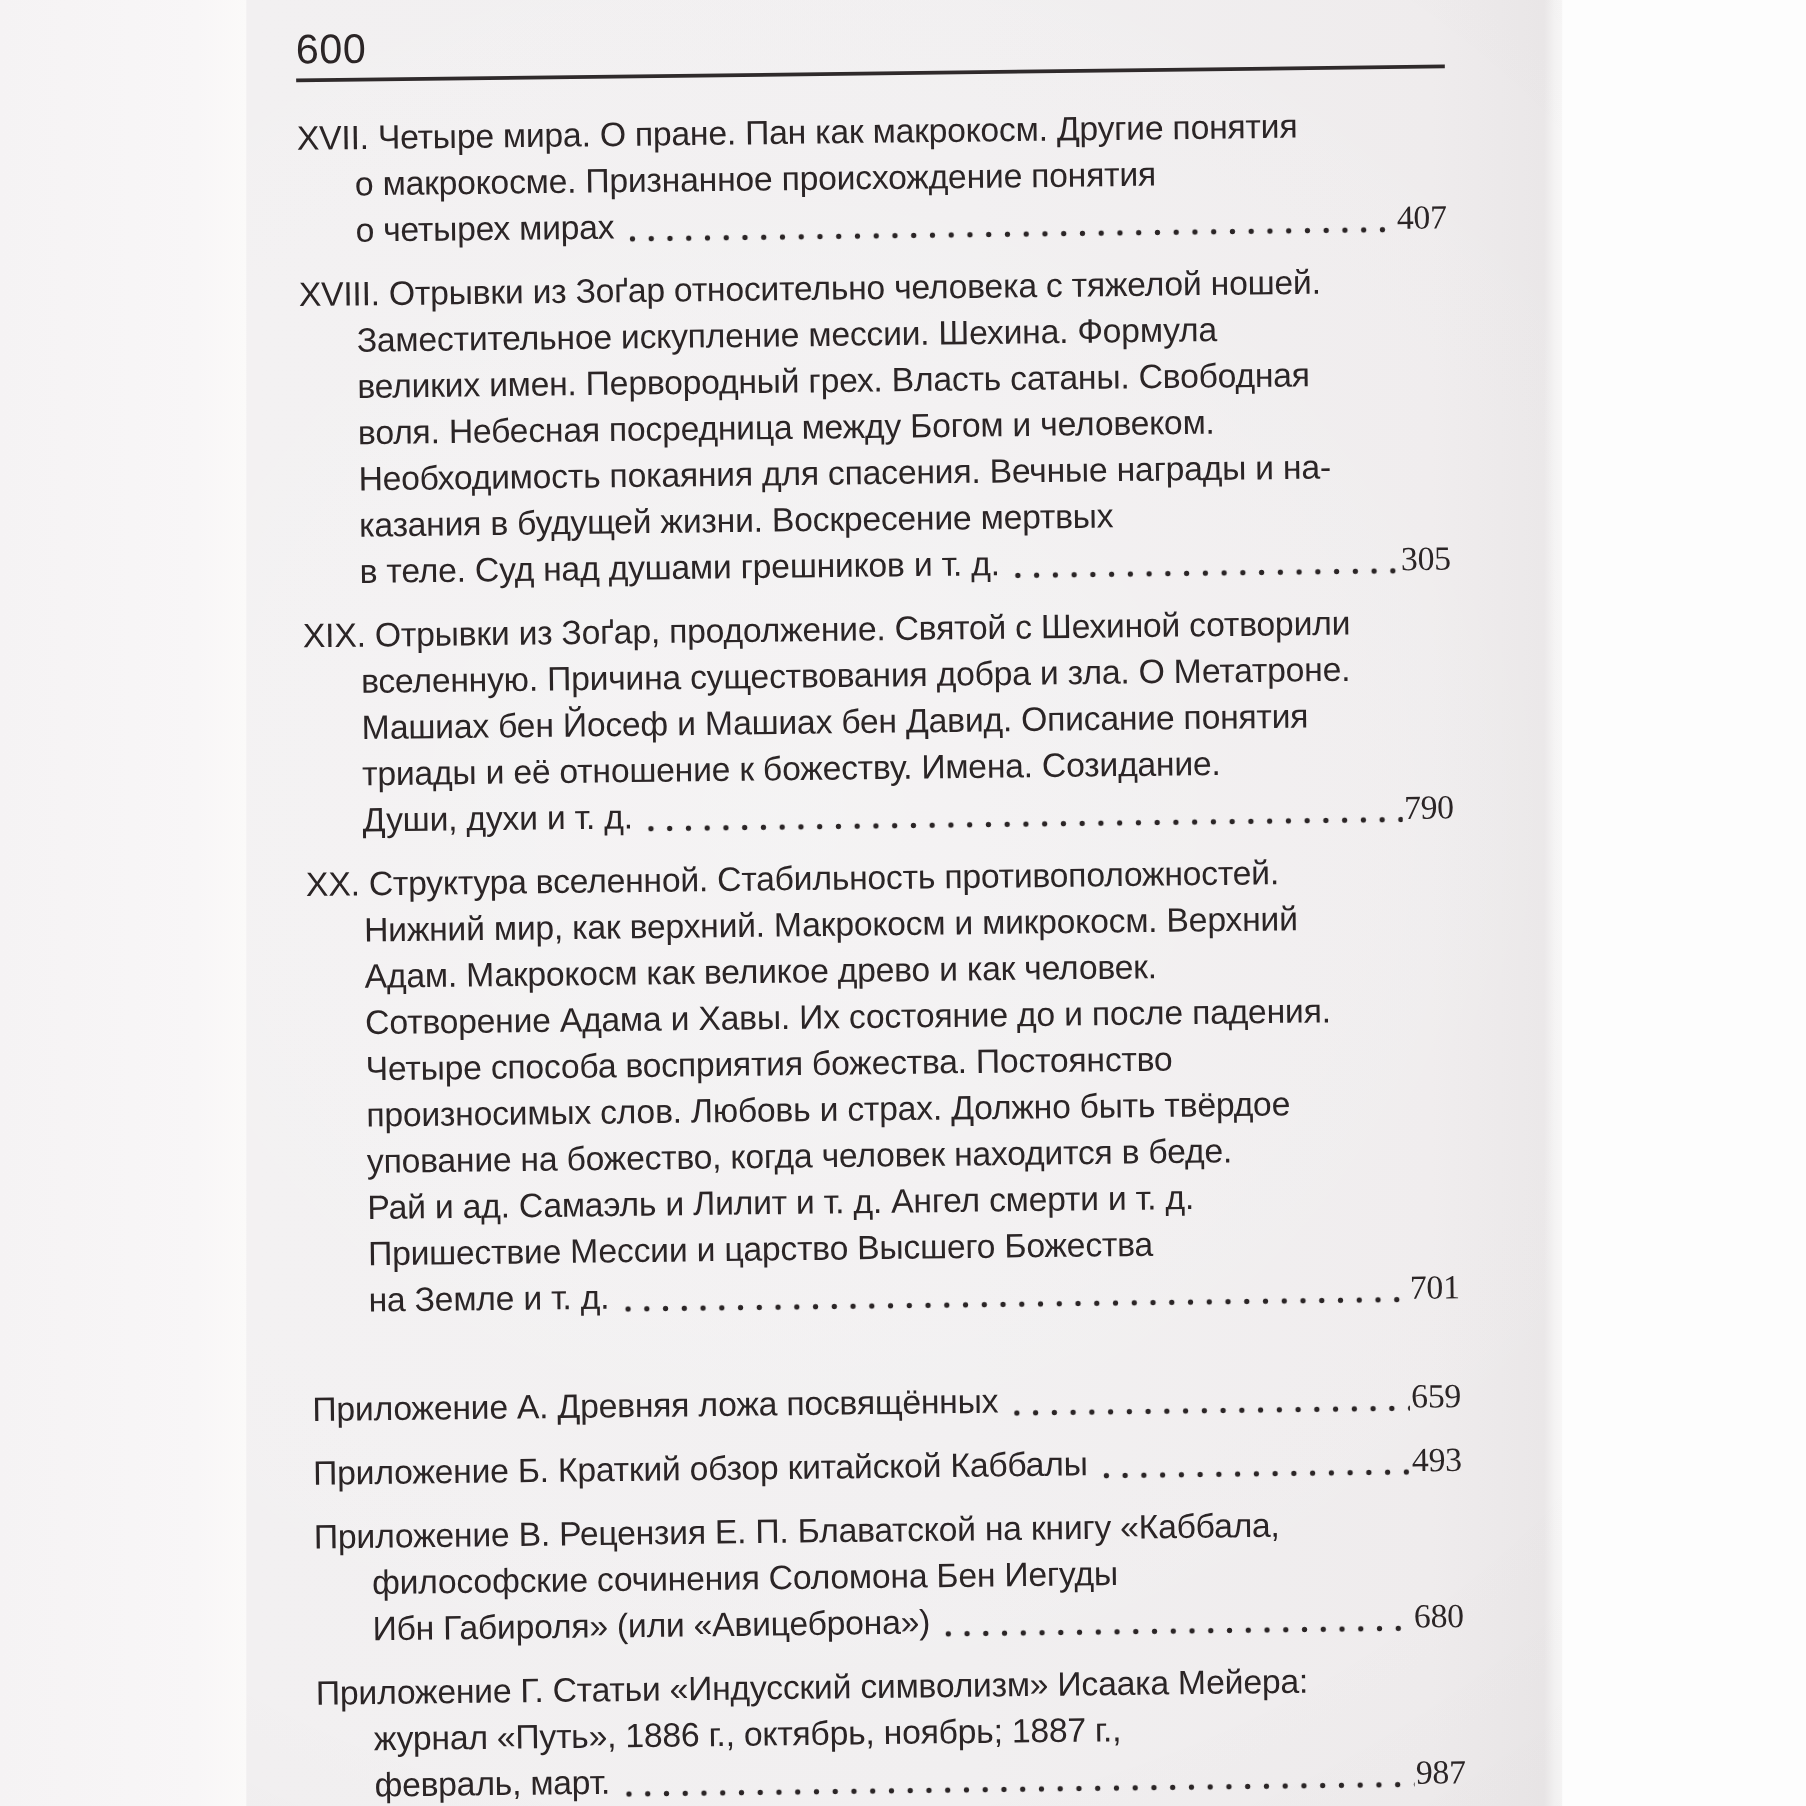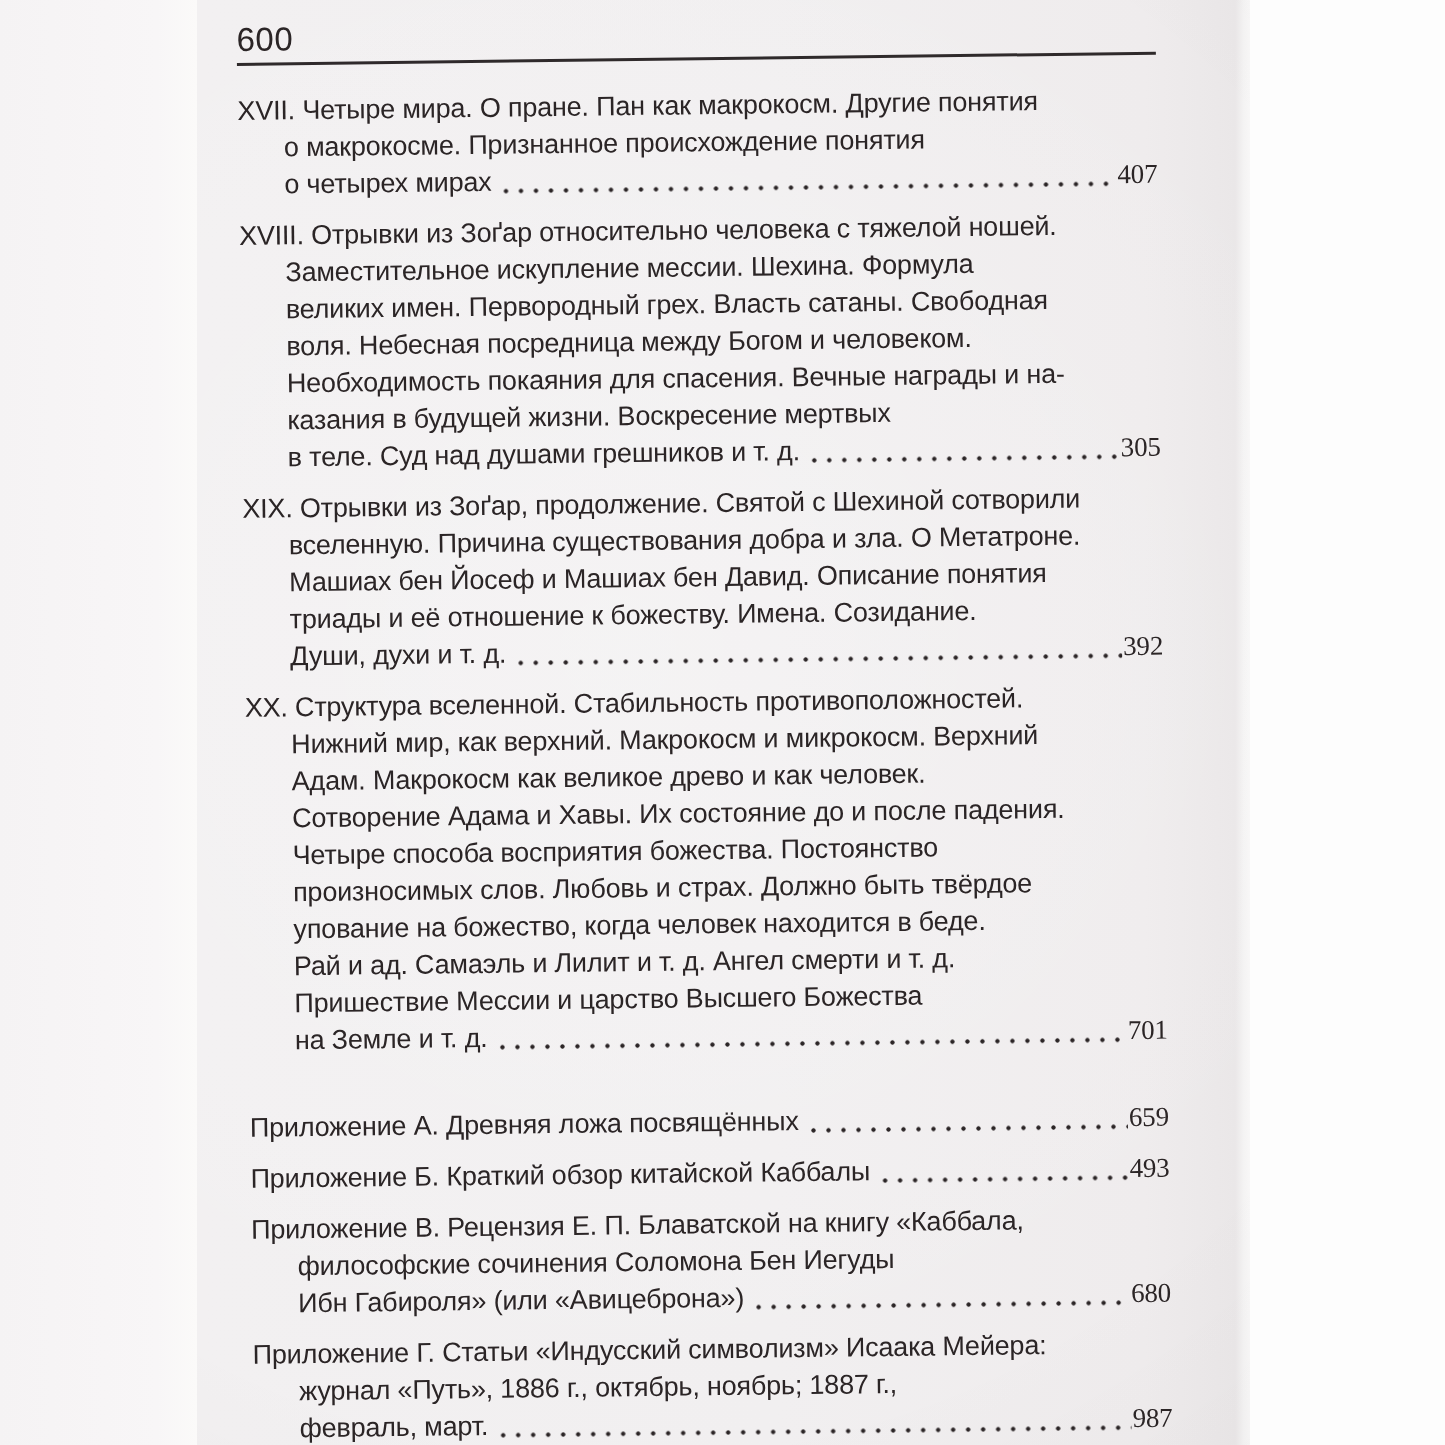--- a/index.html
+++ b/index.html
@@ -118,21 +118,21 @@
           </div>
         </div>
         <div class="entry">
           <div class="line first">XIX. Отрывки из Зоґар, продолжение. Святой с Шехиной сотворили</div>
           <div class="line cont">вселенную. Причина существования добра и зла. О Метатроне.</div>
           <div class="line cont">Машиах бен Йосеф и Машиах бен Давид. Описание понятия</div>
           <div class="line cont">триады и её отношение к божеству. Имена. Созидание.</div>
           <div class="line last cont">
             <span class="tail">Души, духи и т. д.</span>
             <span class="leader"></span>
-            <span class="page-ref">392</span>
+            <span class="page-ref">790</span>
           </div>
         </div>
         <div class="entry">
           <div class="line first">XX. Структура вселенной. Стабильность противоположностей.</div>
           <div class="line cont">Нижний мир, как верхний. Макрокосм и микрокосм. Верхний</div>
           <div class="line cont">Адам. Макрокосм как великое древо и как человек.</div>
           <div class="line cont">Сотворение Адама и Хавы. Их состояние до и после падения.</div>
           <div class="line cont">Четыре способа восприятия божества. Постоянство</div>
           <div class="line cont">произносимых слов. Любовь и страх. Должно быть твёрдое</div>
           <div class="line cont">упование на божество, когда человек находится в беде.</div>

